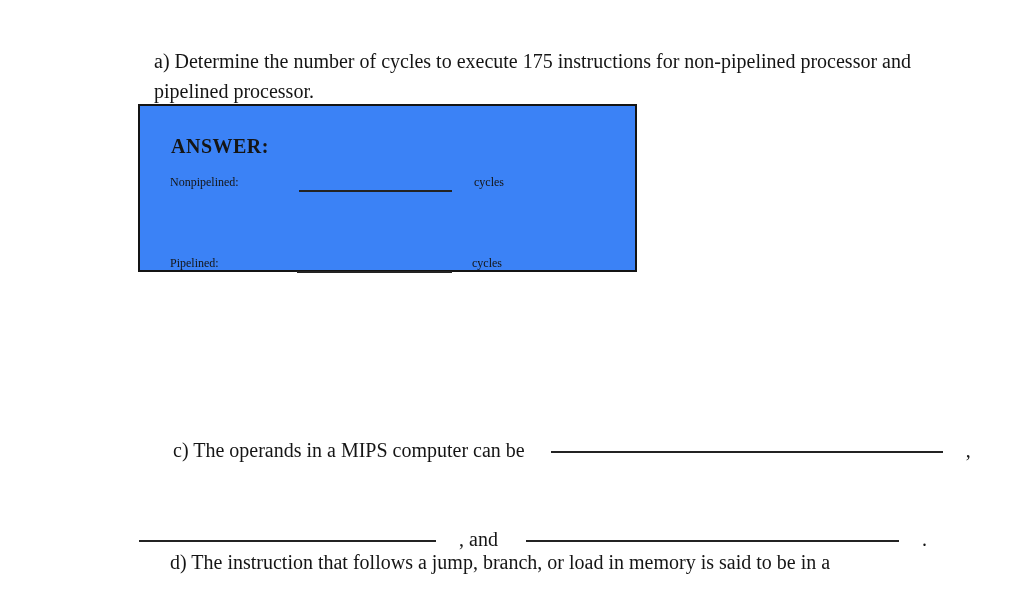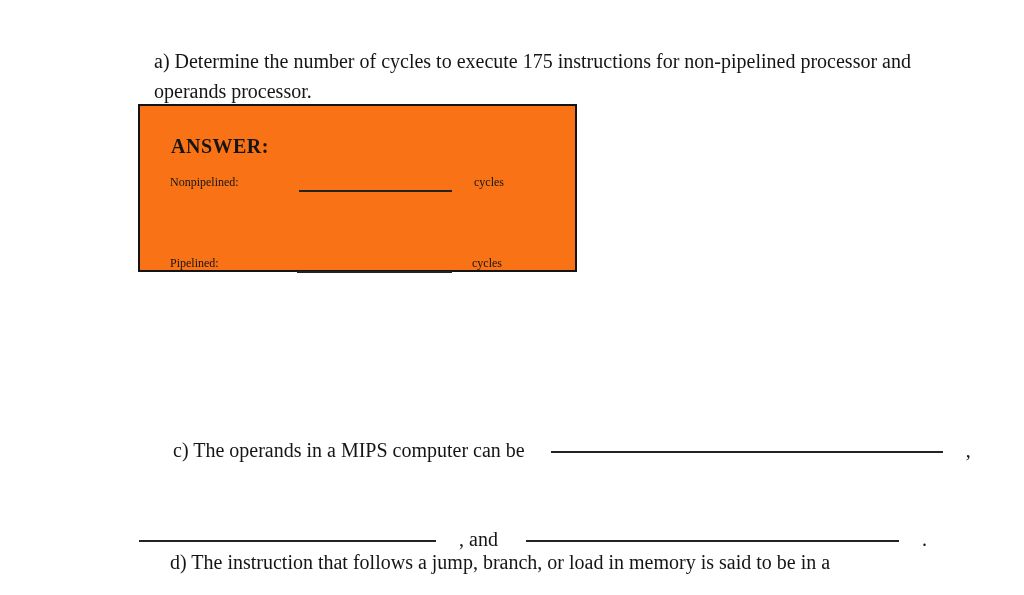--- a/index.html
+++ b/index.html
@@ -26,23 +26,23 @@
     white-space: nowrap;
   }
   
   .blank {
     display: inline-block;
     border-bottom: 2px solid #232323;
   }
   .answer-box {
     position: absolute;
     left: 107px; top: 73px;
-    width: 439px; height: 168px;
+    width: 499px; height: 168px;
     border: 2px solid #141414;
-    background: #f97316;
+    background: #3b82f6;
   }
   .box-title {
     position: absolute;
     font-size: 20px;
     font-weight: bold;
     letter-spacing: 0.5px;
     white-space: nowrap;
   }
   .box-label {
     position: absolute;
@@ -53,21 +53,21 @@
     position: absolute;
     border-bottom: 2px solid #232323;
   }
 </style>
 </head>
 <body>
 
 <div class="page">
 
   <div class="line" style="left:108px; top:3px;">a) Determine the number of cycles to execute 175 instructions for non-pipelined processor and</div>
-  <div class="line" style="left:108px; top:33px;">operands processor.</div>
+  <div class="line" style="left:108px; top:33px;">pipelined processor.</div>
 
   <div class="answer-box">
     <div class="box-title" style="left:12px; top:10px;">ANSWER:</div>
 
     <div class="box-label" style="left:11px; top:50px;">Nonpipelined:</div>
     <div class="box-blank" style="left:155px; top:50px; width:153px; height:23px;"></div>
     <div class="box-label" style="left:315px; top:50px;">cycles</div>
 
     <div class="box-label" style="left:11px; top:131px;">Pipelined:</div>
     <div class="box-blank" style="left:153px; top:131px; width:155px; height:23px;"></div>

